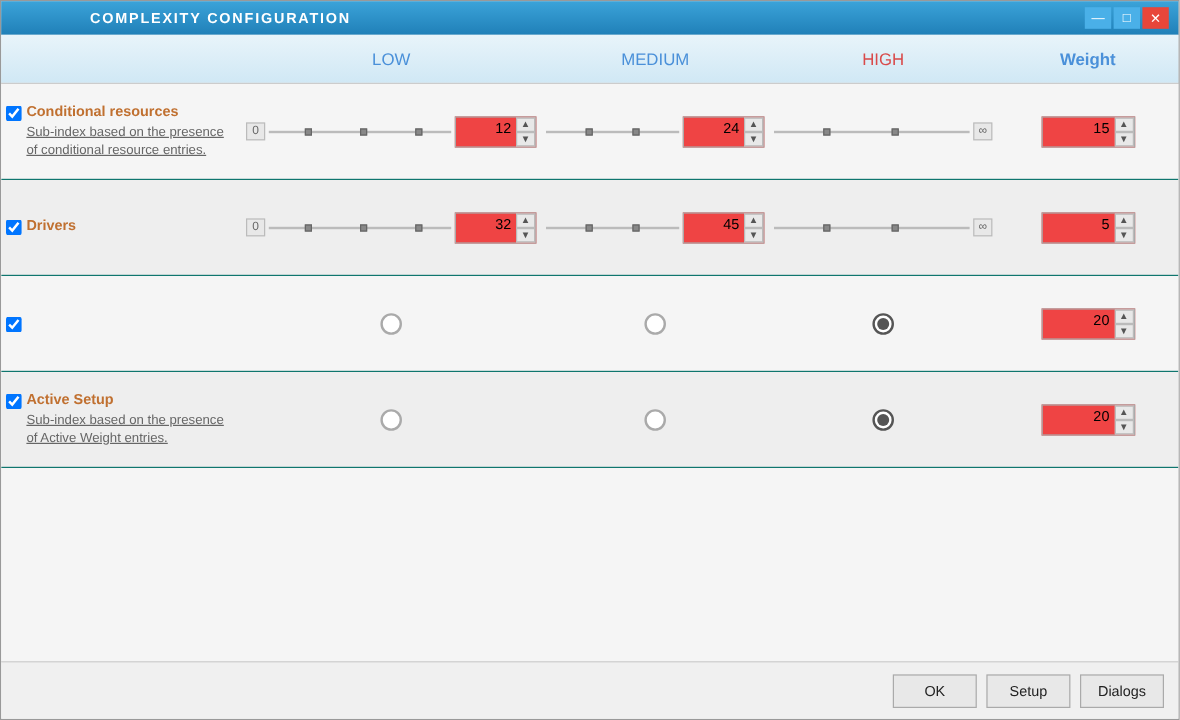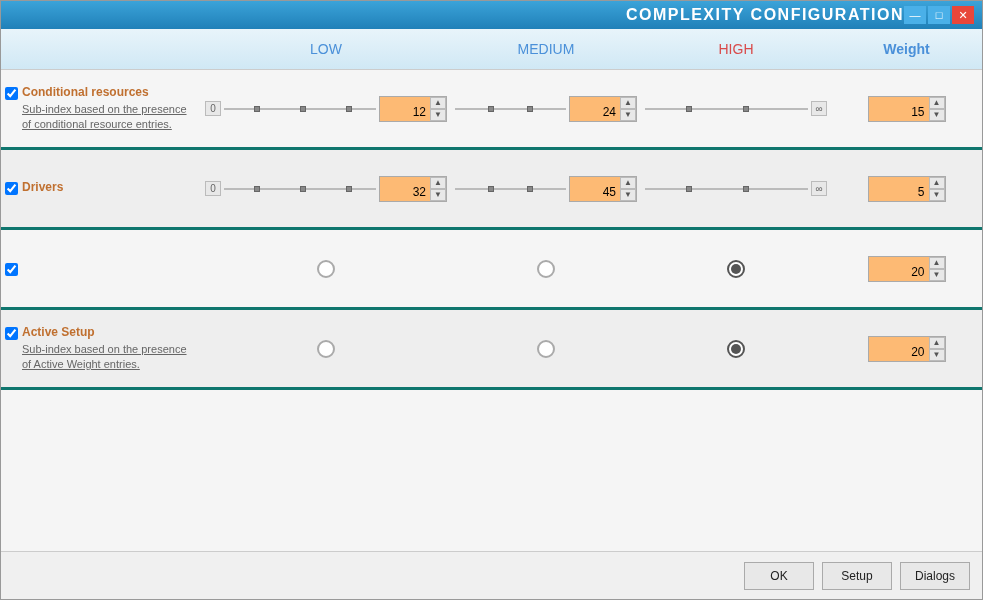--- a/index.html
+++ b/index.html
@@ -30,22 +30,22 @@
       letter-spacing: 1px;
       display: flex;
       align-items: center;
       justify-content: space-between;
       padding: 0 8px;
       height: 28px;
       flex-shrink: 0;
     }
     .title-bar-title {
       flex: 1;
-      text-align: right;
-      font-size: 16px;
+      text-align: left;
+      font-size: 12px;
       letter-spacing: 1.5px;
     }
     .title-bar-controls {
       display: flex;
       gap: 2px;
     }
     .tb-btn {
       width: 22px;
       height: 18px;
       background: #4ab0e8;
@@ -84,21 +84,21 @@
       overflow-y: auto;
       background: #f5f5f5;
     }
     .content-area::-webkit-scrollbar { width: 14px; }
     .content-area::-webkit-scrollbar-track { background: #e0e0e0; }
     .content-area::-webkit-scrollbar-thumb { background: #b0b0b0; border: 1px solid #999; }
 
     .config-row {
       display: flex;
       align-items: center;
-      border-bottom: 3px solid #0f766e;
+      border-bottom: 1px solid #0f766e;
       padding: 10px 0;
       min-height: 80px;
     }
     .config-row:nth-child(odd) { background: #f5f5f5; }
     .config-row:nth-child(even) { background: #eeeeee; }
 
     .row-label-area {
       width: 200px;
       flex-shrink: 0;
       padding: 4px 8px 4px 4px;
@@ -151,23 +151,23 @@
     .col-weight-cell {
       flex: 1;
       display: flex;
       align-items: center;
       justify-content: center;
       padding: 0 8px;
     }
 
     .spinbox {
       display: flex;
-      align-items: flex-end;
+      align-items: flex-start;
       border: 1px solid #aaa;
-      background: #fdba74;
+      background: #ef4444;
     }
     .spinbox-value {
       width: 50px;
       text-align: right;
       padding: 2px 4px;
       border: none;
       background: transparent;
       font-size: 12px;
     }
     .spinbox-btns {

